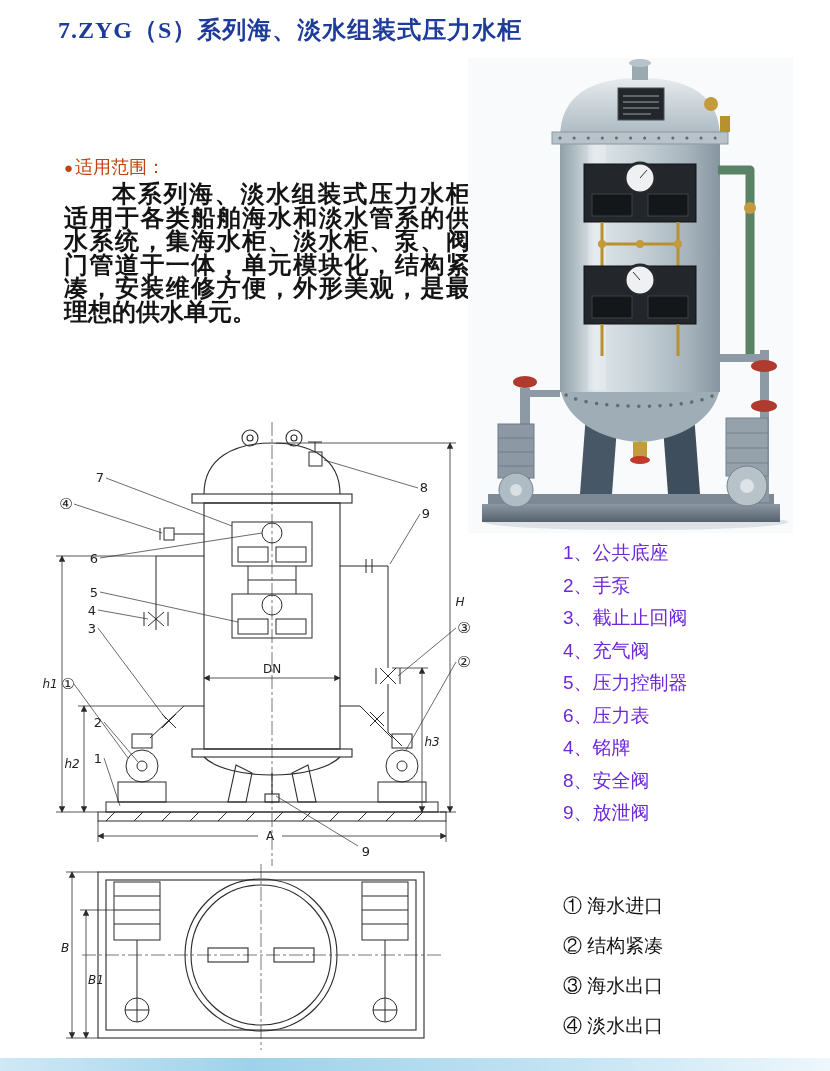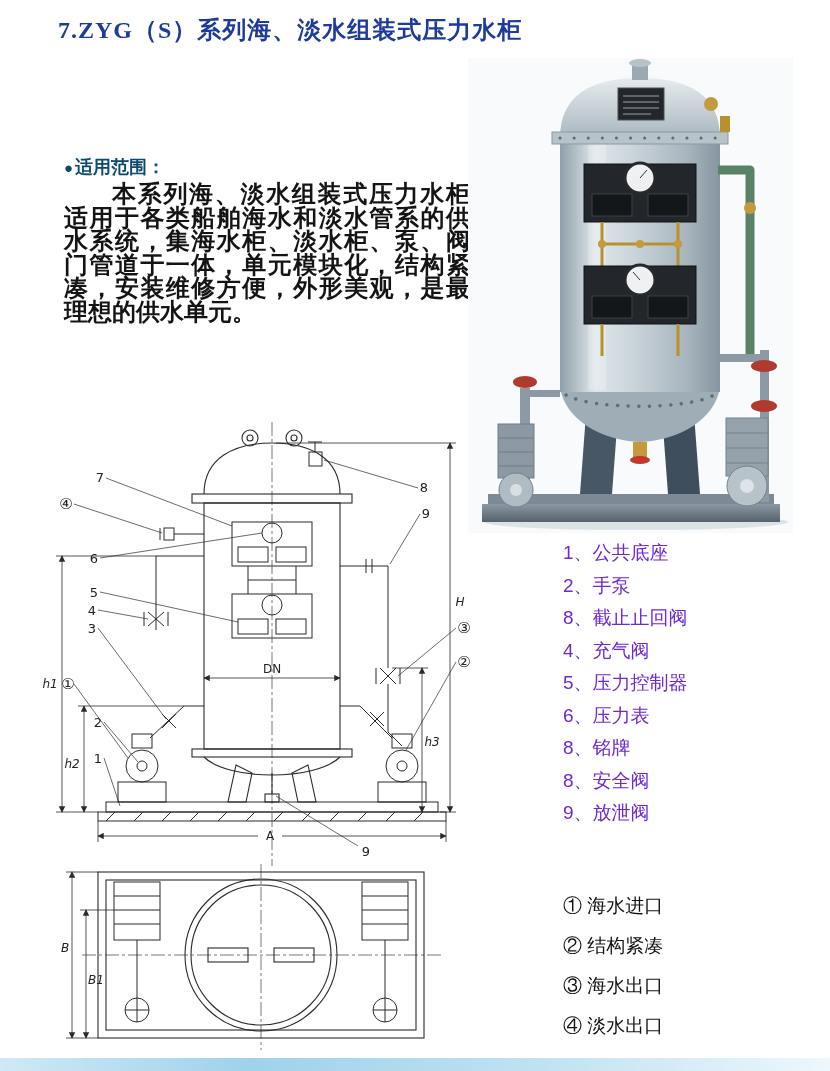--- a/index.html
+++ b/index.html
@@ -8,21 +8,21 @@
   .page { position:relative; width:830px; height:1071px; background:#ffffff; overflow:hidden; }
 
   .page-title {
     position:absolute; left:58px; top:14px;
     font-family:"Liberation Serif", serif;
     font-size:24px; font-weight:bold; color:#1d3b9a; letter-spacing:1px;
   }
 
   .scope-heading {
     position:absolute; left:64px; top:155px;
-    font-size:18px; font-weight:bold; color:#0c4a6e;
+    font-size:18px; font-weight:normal; color:#c2410c;
   }
   .scope-heading .bullet { font-size:15px; margin-right:2px; }
 
   .scope-body {
     position:absolute; left:64px; top:182px; width:406px;
     font-size:24px; line-height:23.5px; font-weight:600; color:#141414;
     text-indent:2em; text-align:justify;
   }
 
   .photo { position:absolute; left:468px; top:58px; width:325px; height:475px; }
@@ -404,25 +404,25 @@
       <g font-size="12" font-style="italic" text-anchor="middle">
         <text x="7" y="90">B</text>
         <text x="38" y="122">B1</text>
       </g>
     </svg>
   </figure>
 
   <ol class="parts-list">
     <li>1、公共底座</li>
     <li>2、手泵</li>
-    <li>8、截止止回阀</li>
+    <li>3、截止止回阀</li>
     <li>4、充气阀</li>
     <li>5、压力控制器</li>
     <li>6、压力表</li>
-    <li>8、铭牌</li>
+    <li>4、铭牌</li>
     <li>8、安全阀</li>
     <li>9、放泄阀</li>
   </ol>
 
   <ul class="ports-list">
     <li>① 海水进口</li>
     <li>② 结构紧凑</li>
     <li>③ 海水出口</li>
     <li>④ 淡水出口</li>
   </ul>

